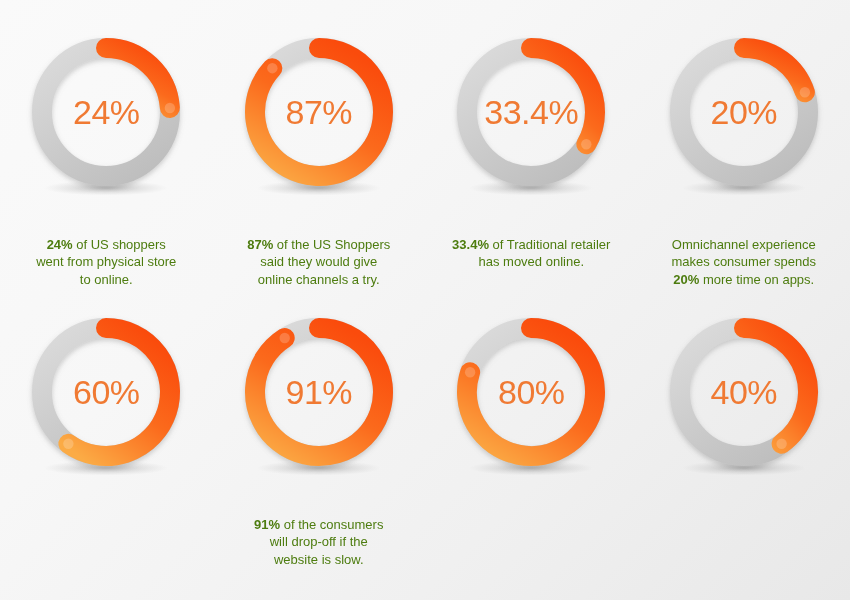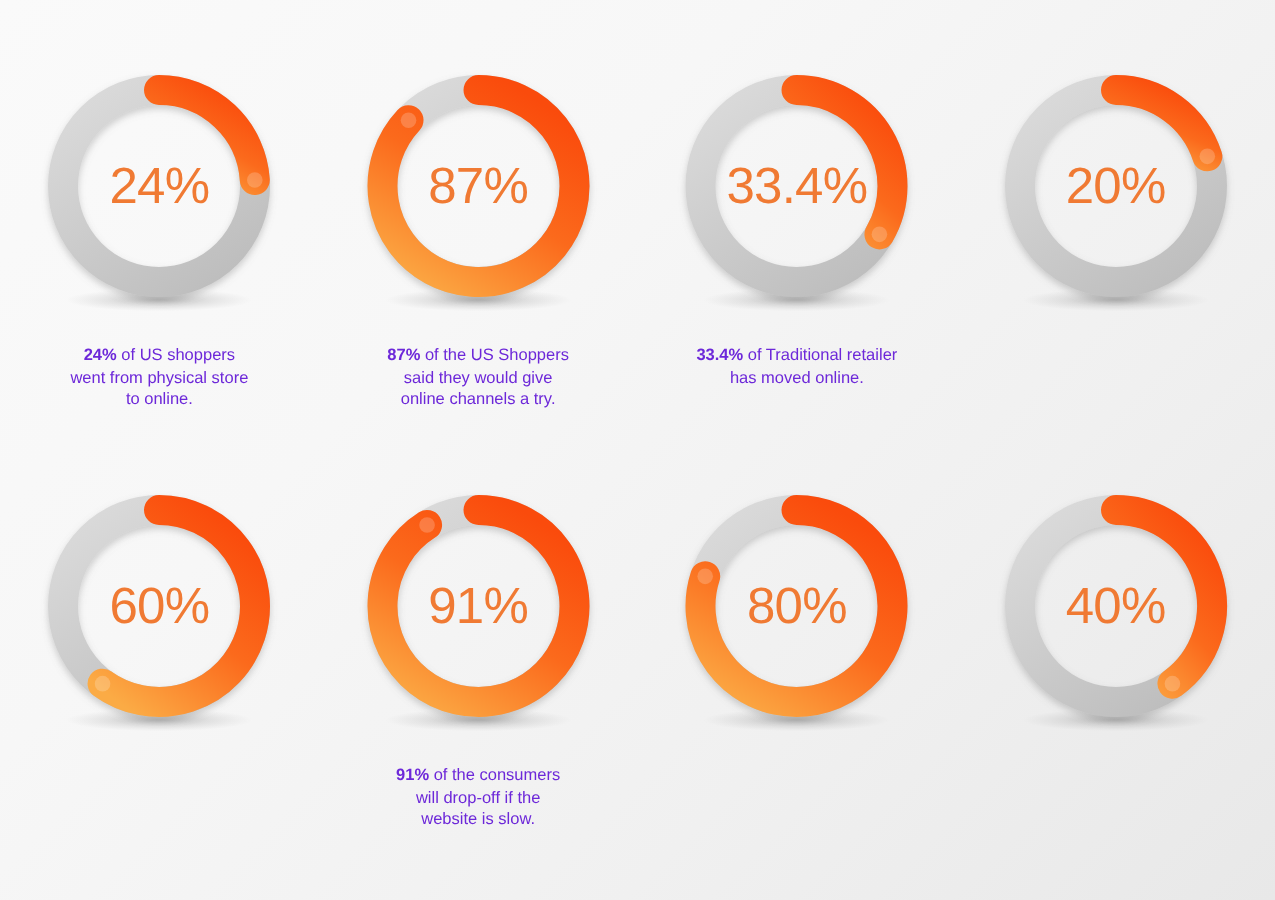--- a/index.html
+++ b/index.html
@@ -14,21 +14,21 @@
     font-family: "Liberation Sans", sans-serif;
     background: linear-gradient(135deg, #fafafa 0%, #f7f7f7 35%, #f0f0f0 70%, #e8e8e8 100%);
     color: #2b2b2b;
   }
 
   #infographic {
     width: 850px;
     height: 600px;
     display: flex;
     flex-direction: column;
-    justify-content: flex-end;
+    justify-content: center;
     padding-top: 16px;
   }
 
   .stat-row {
     display: flex;
     flex-direction: row;
     justify-content: space-around;
     align-items: flex-start;
     width: 850px;
     height: 280px;
@@ -69,26 +69,26 @@
     align-items: center;
     justify-content: center;
     font-size: 34px;
     font-weight: 400;
     color: #f07a33;
     letter-spacing: -0.5px;
     line-height: 1;
   }
 
   .caption {
-    margin-top: 12px;
+    margin-top: 30px;
     width: 210px;
     text-align: center;
-    font-size: 11px;
+    font-size: 13px;
     line-height: 1.34;
-    color: #6d28d9;
+    color: #4d7c0f;
     font-weight: 400;
   }
 
   .caption b { font-weight: 700; }
 </style>
 </head>
 <body>
 
 <div id="infographic">
   <div class="stat-row">
@@ -211,20 +211,21 @@
                 <feDropShadow dx="0" dy="2.5" stdDeviation="2.4" flood-color="#7a7a7a" flood-opacity="0.35"></feDropShadow>
               </filter>
             </defs>
             <ellipse cx="84" cy="160" rx="62" ry="7.5" fill="url(#shadow-3)"></ellipse>
             <circle cx="84" cy="84" r="64" fill="none" stroke="url(#track-3)" stroke-width="20" filter="url(#ds-3)"></circle>
             <path d="M 84.00 20.00 A 64 64 0 0 1 144.87 64.22" fill="none" stroke="url(#grad-3)" stroke-width="20" stroke-linecap="round"></path>
             <circle cx="144.87" cy="64.22" r="5.2" fill="#ffffff" opacity="0.20"></circle>
           </svg>
           <div class="donut-value">20%</div>
         </div>
+        <div class="caption">Omnichannel experience<br>makes consumer spends<br><b>20%</b> more time on apps.</div>
       </div>
     </div>
   <div class="stat-row">
       <div class="stat-card">
         <div class="donut-wrap">
           <svg class="donut-svg" viewBox="0 0 168 178" width="168" height="178">
             <defs>
               <linearGradient id="grad-4" x1="0.72" y1="0" x2="0.1" y2="1">
                 <stop offset="0%" stop-color="#fa4b0c"></stop>
                 <stop offset="48%" stop-color="#fb6a1c"></stop>

